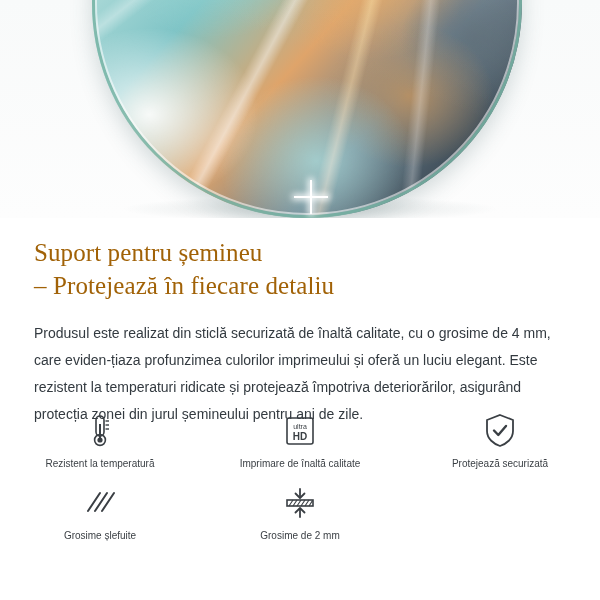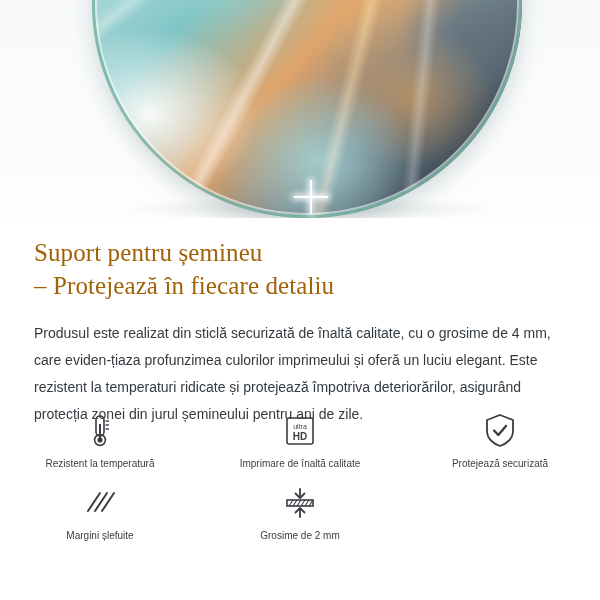--- a/index.html
+++ b/index.html
@@ -273,21 +273,21 @@
 
 
     <div class="feature">
       <div class="icon-wrap">
         <svg width="36" height="32" viewBox="0 0 36 32">
           <path d="M6 24 L18 6" stroke="#3a3f44" stroke-width="2" stroke-linecap="round"></path>
           <path d="M13 24 L25 6" stroke="#3a3f44" stroke-width="2" stroke-linecap="round"></path>
           <path d="M20 24 L32 6" stroke="#3a3f44" stroke-width="2" stroke-linecap="round"></path>
         </svg>
       </div>
-      <div class="caption">Margini șlefuite</div>
+      <div class="caption">Grosime șlefuite</div>
     </div>
 
     <div class="feature">
       <div class="icon-wrap">
         <svg width="38" height="34" viewBox="0 0 38 34">
           <path d="M19 3 V10" stroke="#3a3f44" stroke-width="1.8" stroke-linecap="round"></path>
           <path d="M14.5 7.5 L19 12 L23.5 7.5" fill="none" stroke="#3a3f44" stroke-width="1.8" stroke-linecap="round" stroke-linejoin="round"></path>
           <rect x="6" y="14" width="26" height="6" fill="none" stroke="#3a3f44" stroke-width="1.6"></rect>
           <path d="M8 20 L12 14 M12 20 L16 14 M16 20 L20 14 M20 20 L24 14 M24 20 L28 14 M28 20 L31.5 14.6" stroke="#3a3f44" stroke-width="1.1"></path>
           <path d="M19 31 V24" stroke="#3a3f44" stroke-width="1.8" stroke-linecap="round"></path>

